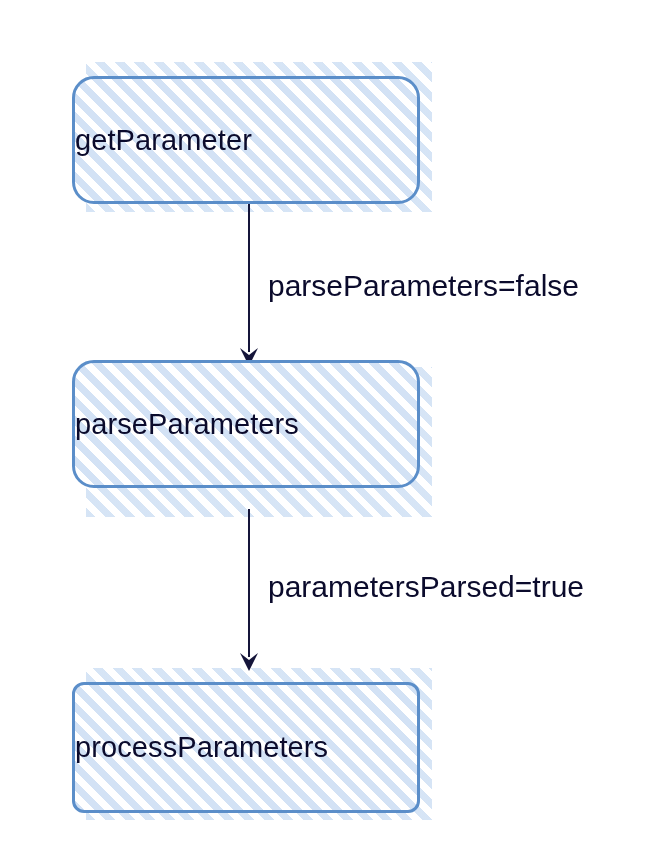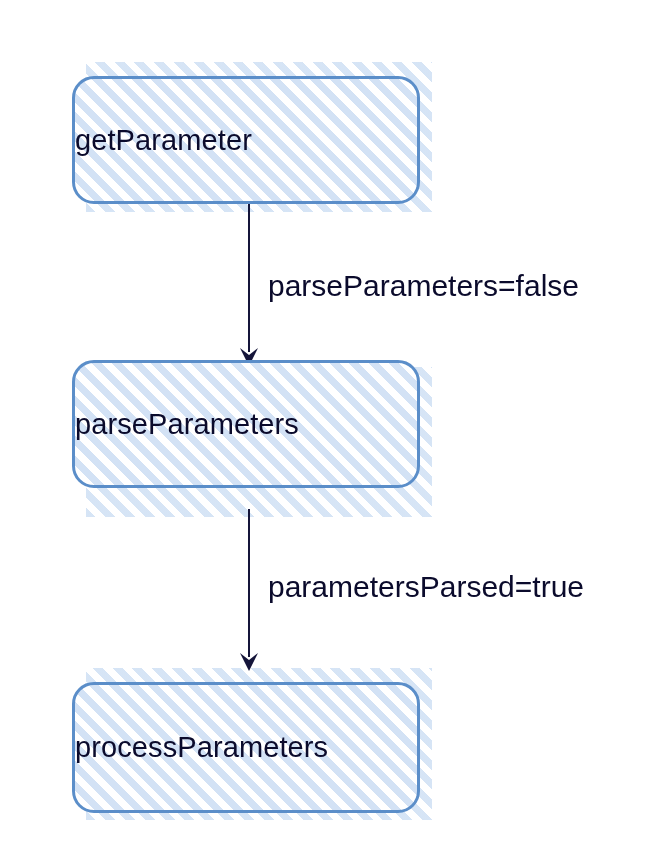--- a/index.html
+++ b/index.html
@@ -82,21 +82,21 @@
     position: absolute;
     color: #0b0b2c;
     font-size: 30px;
     line-height: 1;
     white-space: nowrap;
   }
 
   
   #node-get       { left: 72px;  top: 76px;  width: 348px; height: 128px; }
   #node-parse     { left: 72px;  top: 360px; width: 348px; height: 128px; }
-  #node-process   { left: 72px;  top: 682px; width: 348px; height: 131px; }
+  #node-process   { left: 72px;  top: 682px; width: 348px; height: 131px; border-radius: 12px; }
 
   #spill-get      { left: 86px;  top: 62px;  width: 346px; height: 150px; }
   #spill-parse    { left: 86px;  top: 367px; width: 346px; height: 150px; }
   #spill-process  { left: 86px;  top: 668px; width: 346px; height: 152px; }
 
   #edge1-line     { left: 248px; top: 204px; height: 148px; }
   #edge1-arrow    { left: 238px; top: 346px; }
   #edge1-label    { left: 268px; top: 271px; }
 
   #edge2-line     { left: 248px; top: 509px; height: 148px; }

